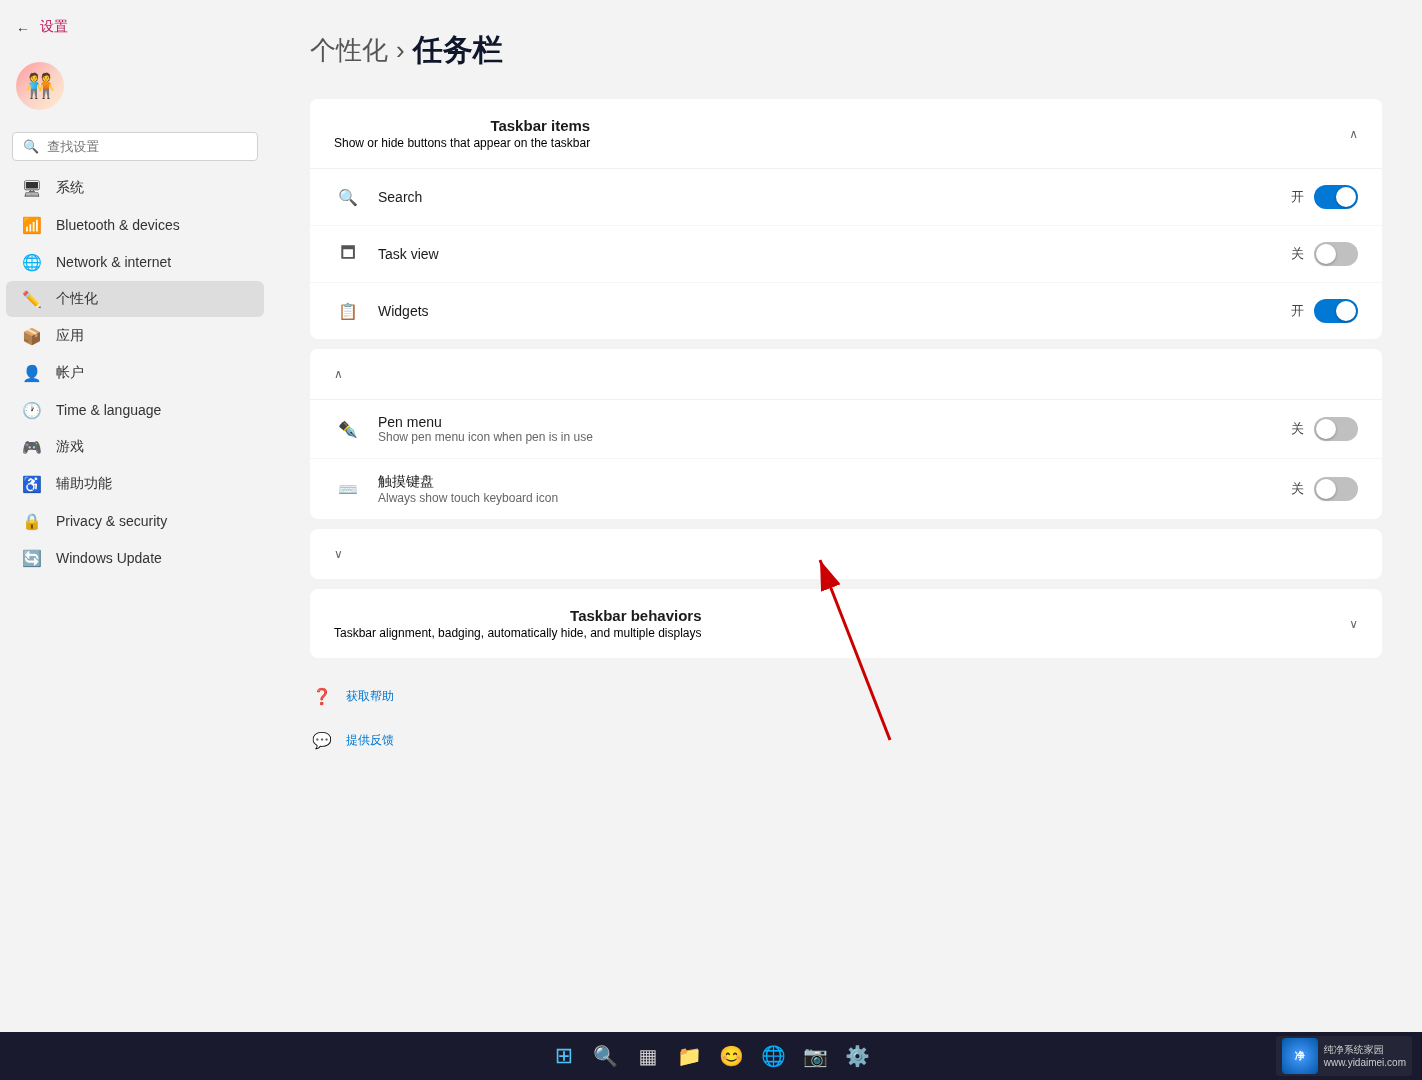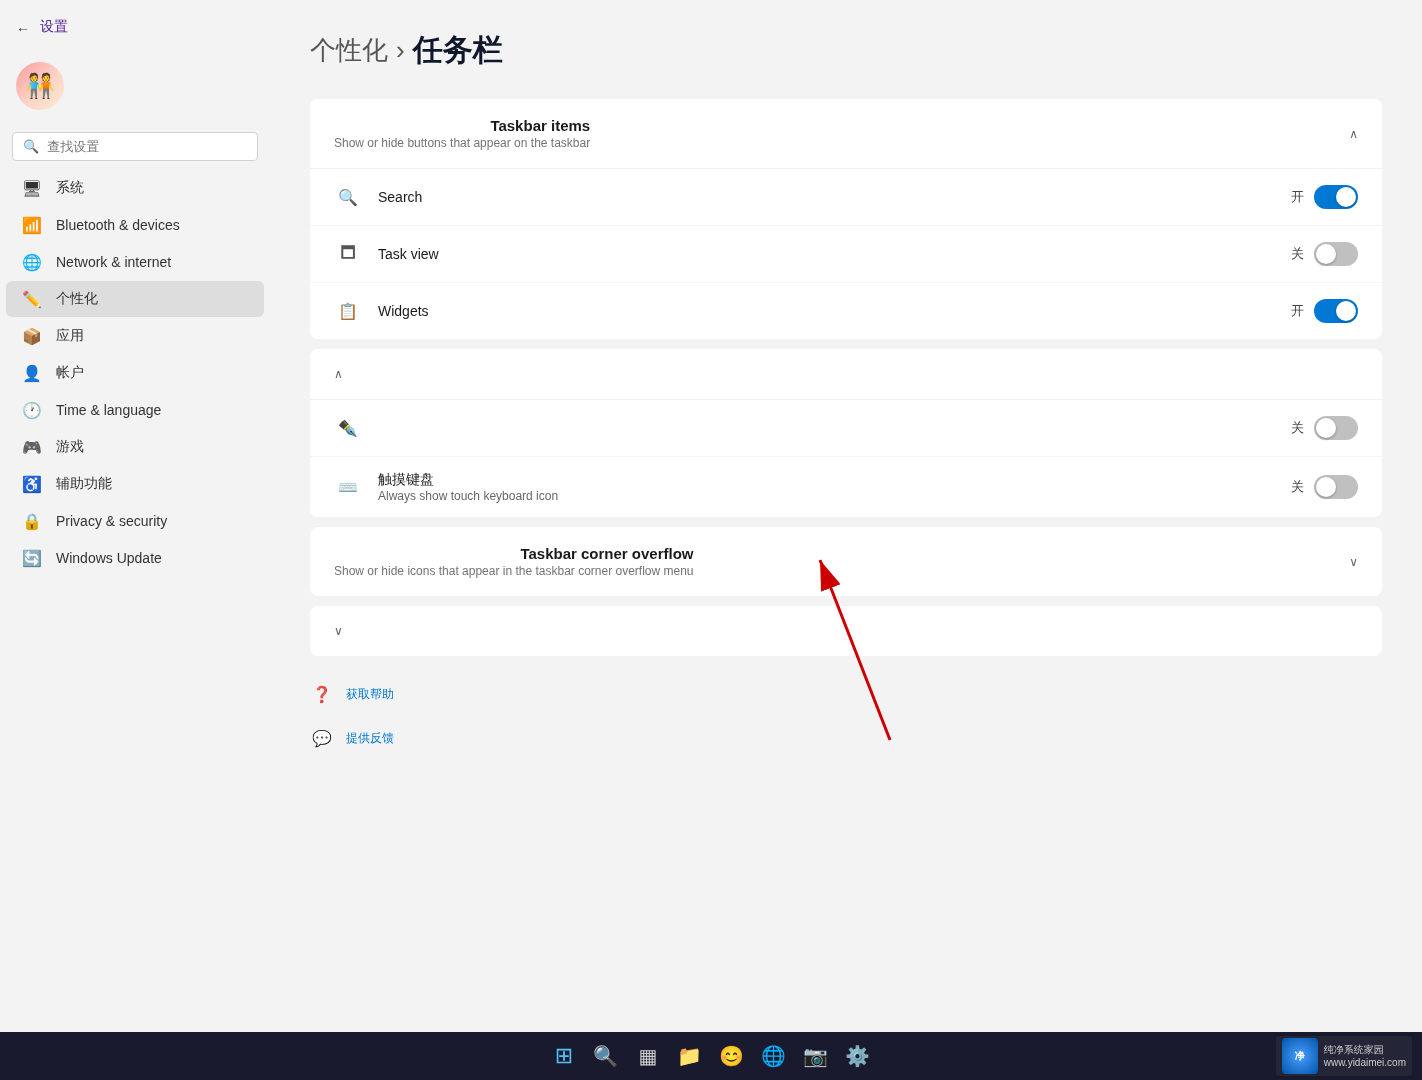--- a/index.html
+++ b/index.html
@@ -44,21 +44,21 @@
       border: none;
       cursor: pointer;
       font-size: 14px;
       color: #333;
       display: flex;
       align-items: center;
     }
 
     .settings-title {
       font-size: 14px;
-      color: #4c1d95;
+      color: #be185d;
       font-weight: 400;
     }
 
     .user-profile {
       display: flex;
       align-items: center;
       padding: 10px 16px;
       gap: 10px;
       margin-bottom: 8px;
     }
@@ -178,21 +178,21 @@
     .section-title {
       font-size: 15px;
       font-weight: 600;
       color: #1a1a1a;
       margin-bottom: 2px;
       text-align: right;
     }
 
     .section-subtitle {
       font-size: 12px;
-      color: #737373;
+      color: #000000;
     }
 
     .section-chevron {
       font-size: 12px;
       color: #666;
     }
 
     .section-content {
       border-top: 1px solid #f0f0f0;
     }
@@ -522,20 +522,24 @@
 
     <div class="settings-section">
       <div class="section-header">
         <span class="section-chevron">∧</span>
       </div>
       <div class="section-content">
 
         <div class="setting-row">
           <div class="setting-left">
             <div class="setting-icon">✒️</div>
+            <div>
+              <div class="setting-name">Pen menu</div>
+              <div class="setting-desc">Show pen menu icon when pen is in use</div>
+            </div>
           </div>
           <div class="setting-right">
             <span class="toggle-label">关</span>
             <div class="toggle off">
               <div class="toggle-thumb"></div>
             </div>
           </div>
         </div>
 
         <div class="setting-row">
@@ -551,30 +555,30 @@
             <div class="toggle off">
               <div class="toggle-thumb"></div>
             </div>
           </div>
         </div>
       </div>
     </div>
 
     <div class="settings-section">
       <div class="section-header">
-        <div>
-          <div class="section-title">Taskbar corner overflow</div>
-          <div class="section-subtitle">Show or hide icons that appear in the taskbar corner overflow menu</div>
-        </div>
         <span class="section-chevron">∨</span>
       </div>
     </div>
 
     <div class="settings-section">
       <div class="section-header">
+        <div>
+          <div class="section-title">Taskbar behaviors</div>
+          <div class="section-subtitle">Taskbar alignment, badging, automatically hide, and multiple displays</div>
+        </div>
         <span class="section-chevron">∨</span>
       </div>
     </div>
 
     <div class="footer-links">
       <div class="footer-link">
         <span class="footer-link-icon">❓</span>
         <span class="footer-link-text">获取帮助</span>
       </div>
       <div class="footer-link">

